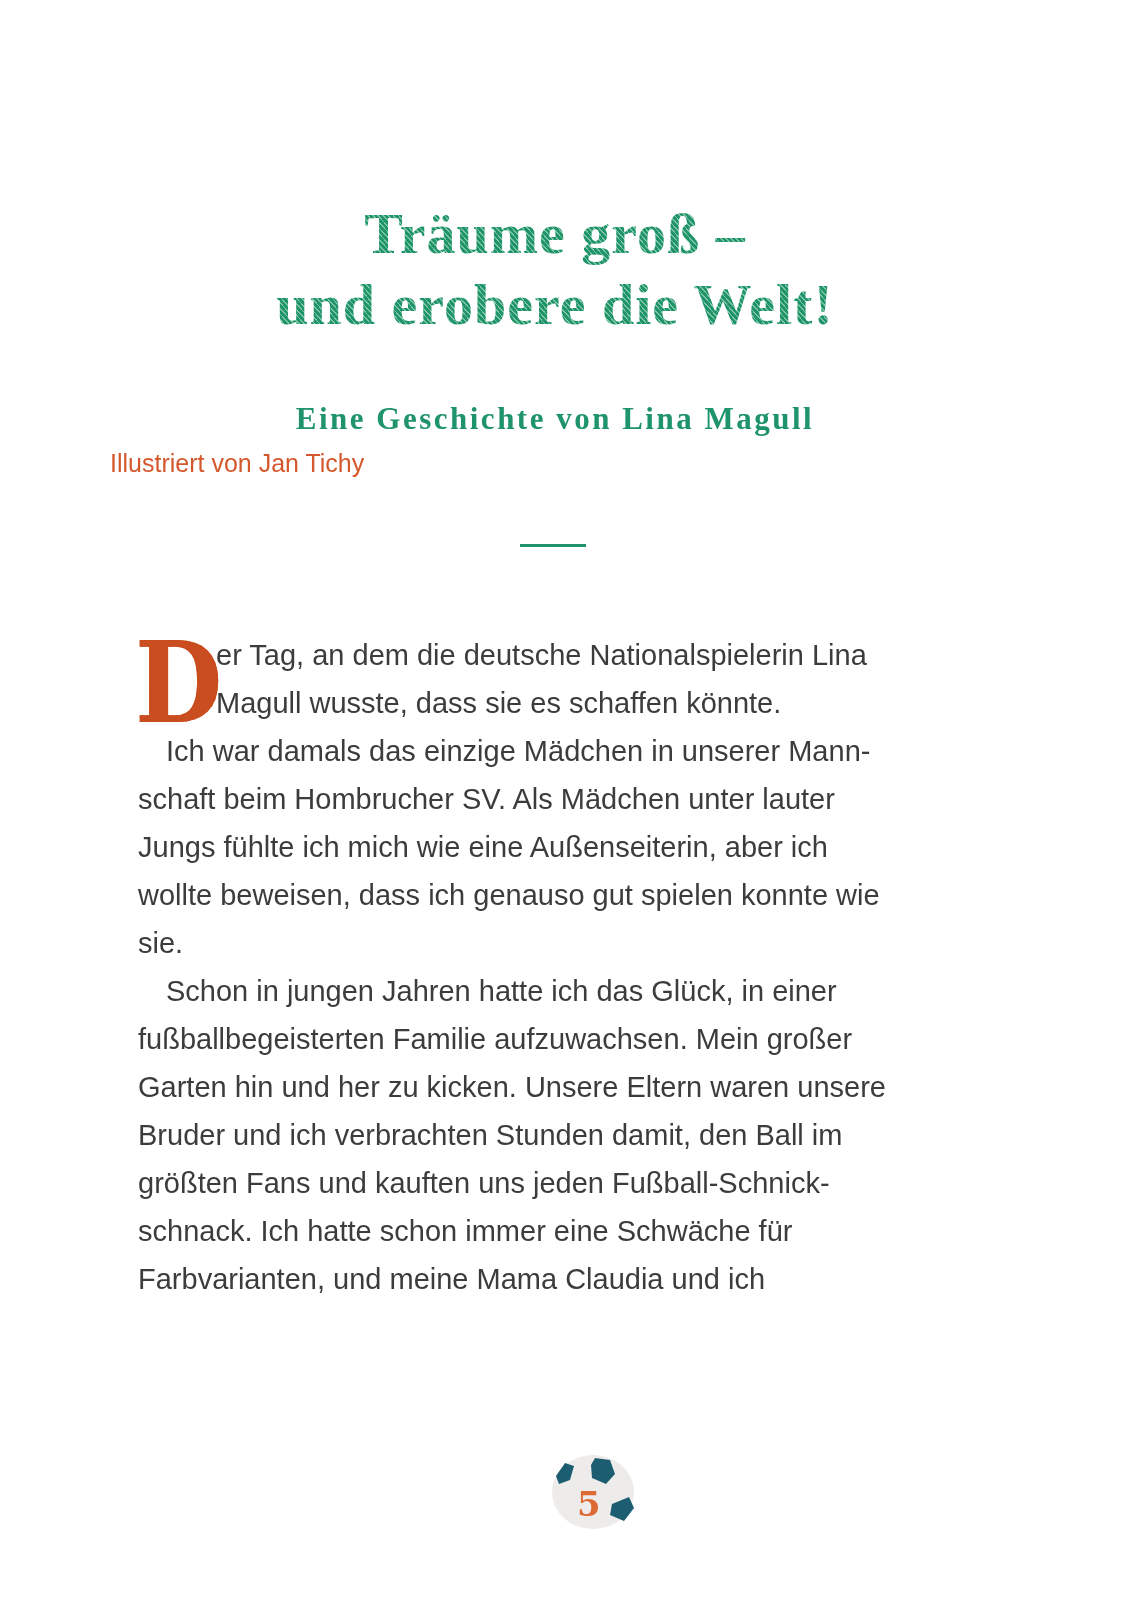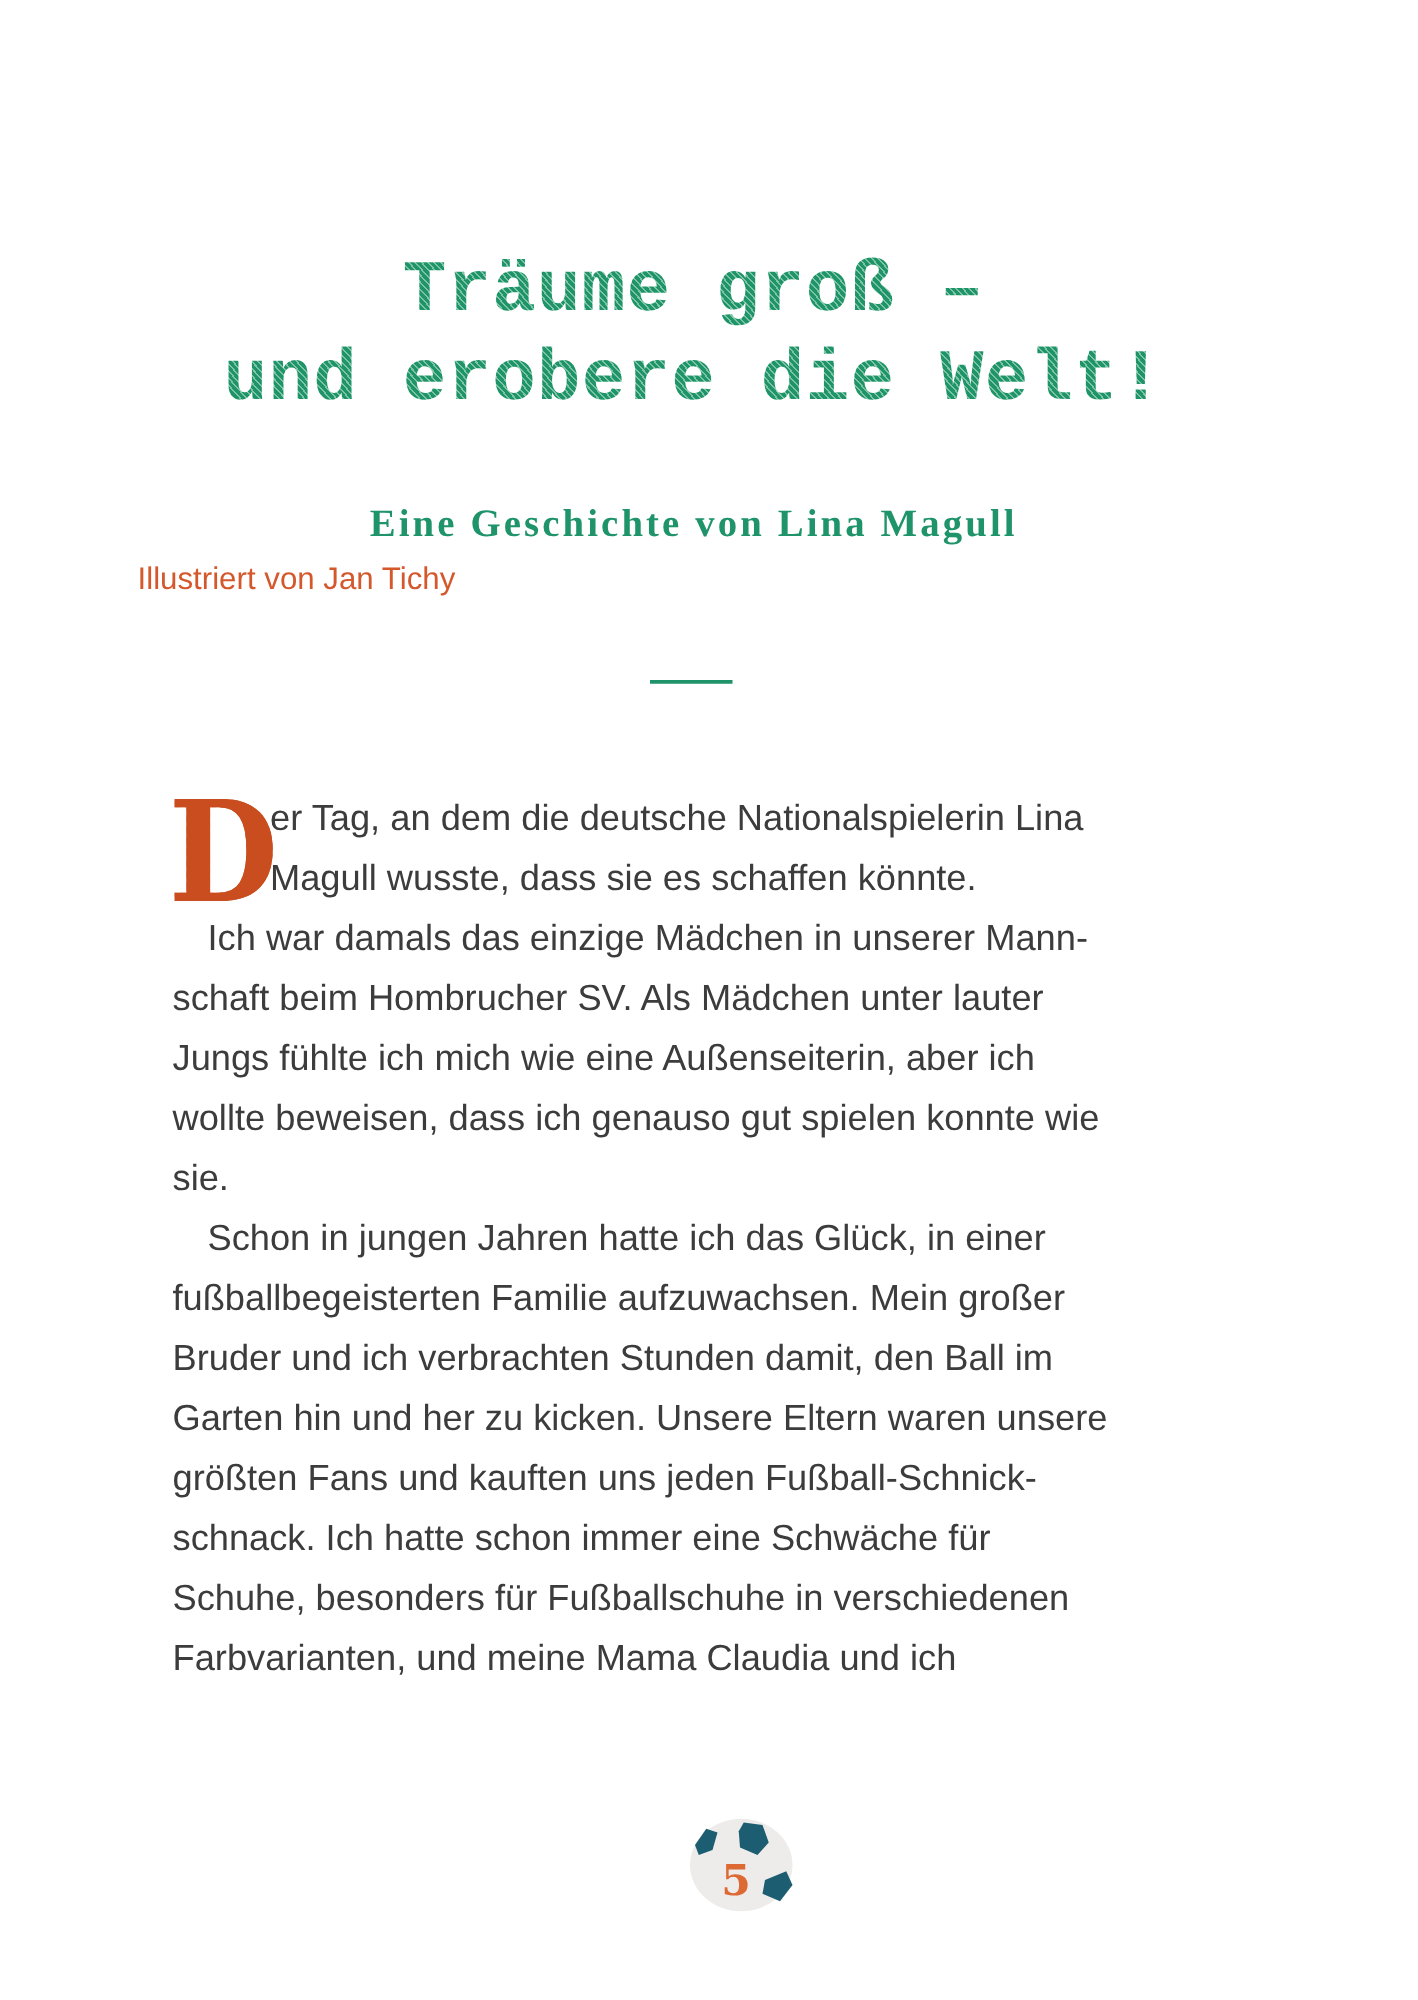--- a/index.html
+++ b/index.html
@@ -22,21 +22,21 @@
     font-family: "Liberation Sans", sans-serif;
   }
 
   
   .title {
     position: absolute;
     left: 110px;
     top: 198px;
     width: 890px;
     text-align: center;
-    font-family: Liberation Mono, monospace;
+    font-family: Liberation Serif, serif;
     font-weight: 700;
     font-size: 58px;
     line-height: 71px;
     color: var(--title-green, #1f946a);
     letter-spacing: 1px;
   }
   .title-line { display: block; }
 
   
   @supports ((-webkit-background-clip: text) or (background-clip: text)) {
@@ -150,25 +150,24 @@
     <div>
         <div class="story-line beside-dropcap">er Tag, an dem die deutsche Nationalspielerin Lina</div>
         <div class="story-line beside-dropcap">Magull wusste, dass sie es schaffen könnte.</div>
         <div class="story-line indent">Ich war damals das einzige Mädchen in unserer Mann-</div>
         <div class="story-line">schaft beim Hombrucher SV. Als Mädchen unter lauter</div>
         <div class="story-line">Jungs fühlte ich mich wie eine Außenseiterin, aber ich</div>
         <div class="story-line">wollte beweisen, dass ich genauso gut spielen konnte wie</div>
         <div class="story-line">sie.</div>
         <div class="story-line indent">Schon in jungen Jahren hatte ich das Glück, in einer</div>
         <div class="story-line">fußballbegeisterten Familie aufzuwachsen. Mein großer</div>
+        <div class="story-line">Garten hin und her zu kicken. Unsere Eltern waren unsere</div>
         <div class="story-line">Bruder und ich verbrachten Stunden damit, den Ball im</div>
-        <div class="story-line">Garten hin und her zu kicken. Unsere Eltern waren unsere</div>
         <div class="story-line">größten Fans und kauften uns jeden Fußball-Schnick-</div>
         <div class="story-line">schnack. Ich hatte schon immer eine Schwäche für</div>
-        <div class="story-line">Schuhe, besonders für Fußballschuhe in verschiedenen</div>
         <div class="story-line">Farbvarianten, und meine Mama Claudia und ich</div>
       </div>
   </div>
 
   <div class="ball">
     <svg viewBox="0 0 84 78" aria-hidden="true">
       <ellipse cx="42" cy="40" rx="41" ry="37" style="fill: var(--ball-fill, #edecea);"></ellipse>
       <polygon points="5,24 14,11 23,14 19,28 8,32" style="fill: var(--ball-patch-teal, #1d5d72);"></polygon>
       <polygon points="44,6 59,8 64,22 55,32 41,26 40,13" style="fill: var(--ball-patch-teal, #1d5d72);"></polygon>
       <polygon points="61,52 78,45 83,56 73,69 59,63" style="fill: var(--ball-patch-teal, #1d5d72);"></polygon>

